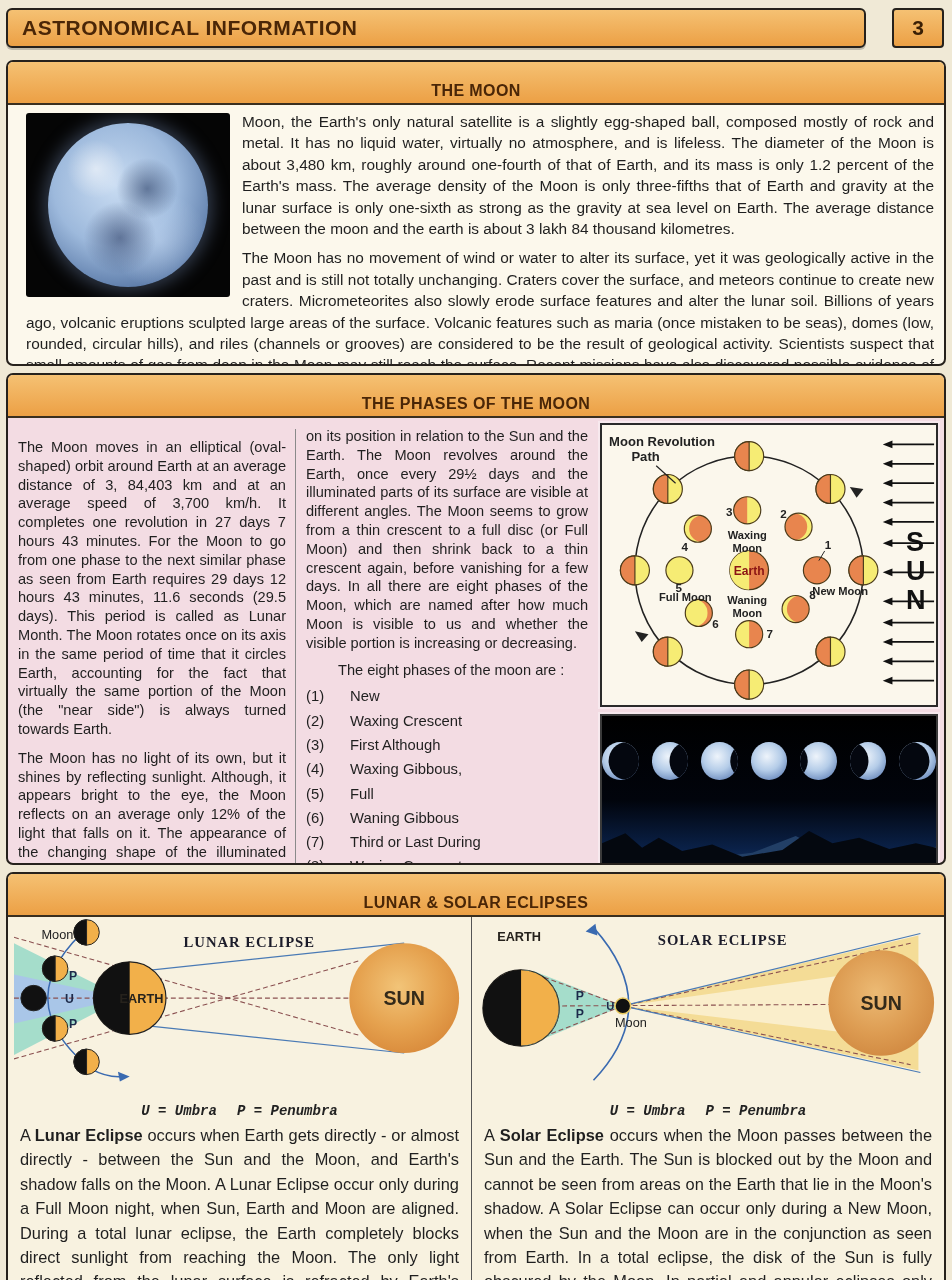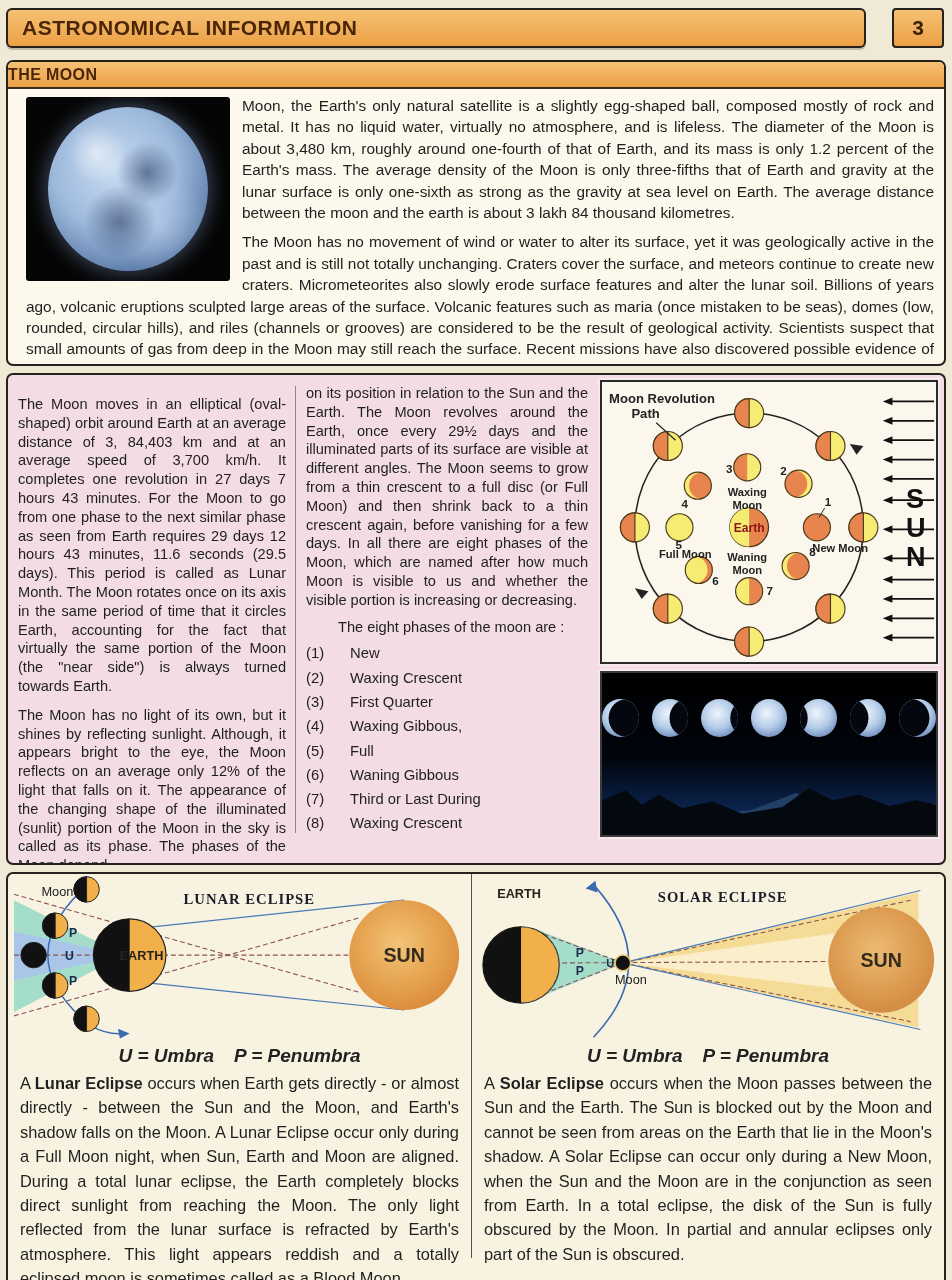--- a/index.html
+++ b/index.html
@@ -4,21 +4,21 @@
 <style>
   html,body{margin:0;padding:0;background:#d8d2c2;}
   .page{position:relative;width:952px;height:1280px;background:#f0e9d6;font-family:"Liberation Sans",sans-serif;color:#1f1f1f;box-sizing:border-box;padding:6px 6px 0 6px;overflow:hidden;}
   
   .header-row{display:flex;align-items:stretch;gap:26px;height:40px;margin:2px 2px 12px 0;}
   .header-bar{flex:1;background:linear-gradient(#f5c173,#eca045);border:2px solid #26211c;border-radius:6px;display:flex;align-items:center;padding:0 14px;box-shadow:0 2px 0 #0003;}
   .header-bar span{font-size:21px;font-weight:bold;letter-spacing:.5px;color:#4a2607;}
   .page-num{width:48px;background:linear-gradient(#f5c173,#eca045);border:2px solid #26211c;border-radius:4px;display:flex;align-items:center;justify-content:center;font-size:21px;font-weight:bold;color:#3a1f05;}
   
   .panel{border:2px solid #26211c;border-radius:7px;overflow:hidden;margin-bottom:7px;background:#fcf8ec;}
-  .strip{background:linear-gradient(#f5c173,#eca045);border-bottom:2px solid #3a2f1f;text-align:left;padding:4px 0 3px 0;}
+  .strip{background:linear-gradient(#f5c173,#eca045);border-bottom:2px solid #3a2f1f;text-align:center;padding:20px 0 3px 0;}
   .strip span{font-size:16px;font-weight:bold;color:#4a2607;letter-spacing:.4px;}
   
   .moon-panel{height:302px;}
   .moon-panel .panel-body{padding:6px 10px 0 18px;font-size:15.4px;line-height:21.4px;text-align:justify;}
   .moon-panel p{margin:0 0 8px 0;}
   .moon-photo{float:left;width:204px;height:184px;background:#050505;margin:2px 12px 4px 0;border-radius:3px;position:relative;overflow:hidden;}
   .moon-ball{position:absolute;left:22px;top:10px;width:160px;height:164px;border-radius:50%;
     background:
       radial-gradient(circle at 30% 28%, rgba(255,255,255,.55), transparent 18%),
       radial-gradient(circle at 62% 40%, rgba(30,50,90,.55), transparent 22%),
@@ -45,21 +45,21 @@
   .pm::after{content:"";position:absolute;inset:0;border-radius:50%;background:#04070f;transform:translateX(var(--d));}
   .ridge2{position:absolute;bottom:0;left:0;right:0;height:60px;background:#223f66;clip-path:polygon(0 100%,0 55%,10% 70%,18% 50%,30% 68%,45% 58%,58% 30%,66% 52%,78% 40%,90% 60%,100% 48%,100% 100%);}
   .ridge1{position:absolute;bottom:0;left:0;right:0;height:56px;background:#04080f;clip-path:polygon(0 100%,0 38%,7% 20%,12% 46%,17% 28%,24% 52%,33% 40%,42% 62%,54% 50%,62% 16%,69% 38%,77% 28%,86% 48%,94% 38%,100% 46%,100% 100%);}
   
   .eclipse-panel{height:414px;background:#f8f2e0;}
   .ecols{display:flex;height:384px;}
   .ecol{box-sizing:border-box;padding:2px 6px 0 6px;}
   .ecol.lunar{width:464px;border-right:1.5px solid #555;}
   .ecol.solar{flex:1;}
   .ecol svg{display:block;width:100%;height:168px;}
-  .cap{text-align:center;font-size:19px;font-weight:bold;font-style:italic;color:#222;margin:1px 0 4px 0;}
+  .cap{text-align:center;font-size:14px;font-weight:bold;font-style:italic;color:#222;margin:16px 0 4px 0;font-family:Liberation Mono, monospace;}
   .cap span{margin:0 10px;}
   .epara{margin:4px 6px 0 6px;font-size:16.4px;line-height:24.4px;text-align:justify;}
   .epara b{font-weight:bold;}
   text{font-family:"Liberation Sans",sans-serif;}
   .sertitle{font-family:"Liberation Serif",serif;font-weight:bold;letter-spacing:1px;}
 </style>
 </head>
 <body>
 
 <div class="page">
@@ -80,40 +80,43 @@
     <div class="panel-body">
       <div class="moon-photo">
         <div class="moon-ball"></div>
       </div>
       <p>Moon, the Earth's only natural satellite is a slightly egg-shaped ball, composed mostly of rock and metal. It has no liquid water, virtually no atmosphere, and is lifeless. The diameter of the Moon is about 3,480 km, roughly around one-fourth of that of Earth, and its mass is only 1.2 percent of the Earth's mass. The average density of the Moon is only three-fifths that of Earth and gravity at the lunar surface is only one-sixth as strong as the gravity at sea level on Earth.  The average distance between the moon and the earth is about 3 lakh 84 thousand kilometres.</p>
       <p>The Moon has no movement of wind or water to alter its surface, yet it was geologically active in the past and is still not totally unchanging. Craters cover the surface, and meteors continue to create new craters. Micrometeorites also slowly erode surface features and alter the lunar soil. Billions of years ago, volcanic eruptions sculpted large areas of the surface. Volcanic features such as maria (once mistaken to be seas), domes (low, rounded, circular hills), and riles (channels or grooves) are considered to be the result of geological activity. Scientists suspect that small amounts of gas from deep in the Moon may still reach the surface. Recent missions have also discovered possible evidence of ice in permanently shadowed areas of the surface.</p>
     </div>
   </section>
 
   <section class="panel phases-panel">
+    <div class="strip">
+      <span>THE PHASES OF THE MOON</span>
+    </div>
     <div class="phases-cols">
       <div class="pcol1">
         <p>The Moon moves in an elliptical (oval-shaped) orbit around Earth at an average distance of 3, 84,403 km and at an average speed of 3,700 km/h. It completes one revolution in 27 days 7 hours 43 minutes. For the Moon to go from one phase to the next similar phase  as seen from Earth requires 29 days 12 hours 43 minutes, 11.6 seconds (29.5 days). This period is called as Lunar Month.  The Moon rotates once on its axis in the same period of time that it circles Earth, accounting for the fact that virtually the same portion of the Moon (the "near side") is always turned towards Earth.</p>
         <p>The Moon has no light of its own, but it shines by reflecting sunlight. Although, it appears bright to the eye, the Moon reflects on an average only 12% of the light that falls on it. The appearance of the changing shape of the illuminated (sunlit) portion of the Moon in the sky is called as its phase. The phases of the Moon depend</p>
       </div>
       <div class="pcol2">
         <p>on its position in relation to the Sun and the Earth. The Moon revolves around the Earth, once every 29½ days and the illuminated parts of its surface are visible at different angles. The Moon seems to grow from a thin crescent to a full disc (or Full Moon) and then shrink back to a thin crescent again, before vanishing for a few days. In all there are eight phases of the Moon, which are named after how much Moon is visible to us and whether the visible portion is increasing or decreasing.</p>
         <p class="intro">The eight phases of the moon are :</p>
         <div>
           <div class="phase-row">
               <span class="pnum">(1)</span>
               <span>New</span>
             </div>
           <div class="phase-row">
               <span class="pnum">(2)</span>
               <span>Waxing Crescent</span>
             </div>
           <div class="phase-row">
               <span class="pnum">(3)</span>
-              <span>First Quarter</span>
+              <span>First Although</span>
             </div>
           <div class="phase-row">
               <span class="pnum">(4)</span>
               <span>Waxing Gibbous,</span>
             </div>
           <div class="phase-row">
               <span class="pnum">(5)</span>
               <span>Full</span>
             </div>
           <div class="phase-row">
@@ -318,20 +321,23 @@
             <div class="pm" style="--d:-18%"></div>
           </div>
           <div class="ridge2"></div>
           <div class="ridge1"></div>
         </div>
       </div>
     </div>
   </section>
 
   <section class="panel eclipse-panel">
+    <div class="strip">
+      <span>LUNAR &amp; SOLAR ECLIPSES</span>
+    </div>
     <div class="ecols">
 
       <div class="ecol lunar">
         <svg viewBox="0 0 460 170">
           <defs>
             <radialGradient id="sg1" cx="45%" cy="40%" r="65%">
               <stop offset="0%" stop-color="#f2c478"></stop>
                 <stop offset="60%" stop-color="#e5a14e"></stop>
                 <stop offset="100%" stop-color="#d8893a"></stop>
             </radialGradient>

